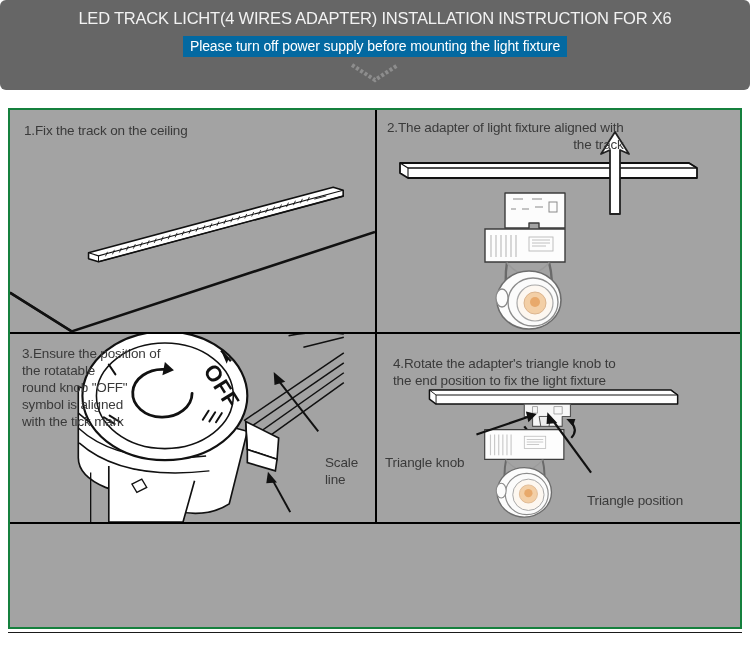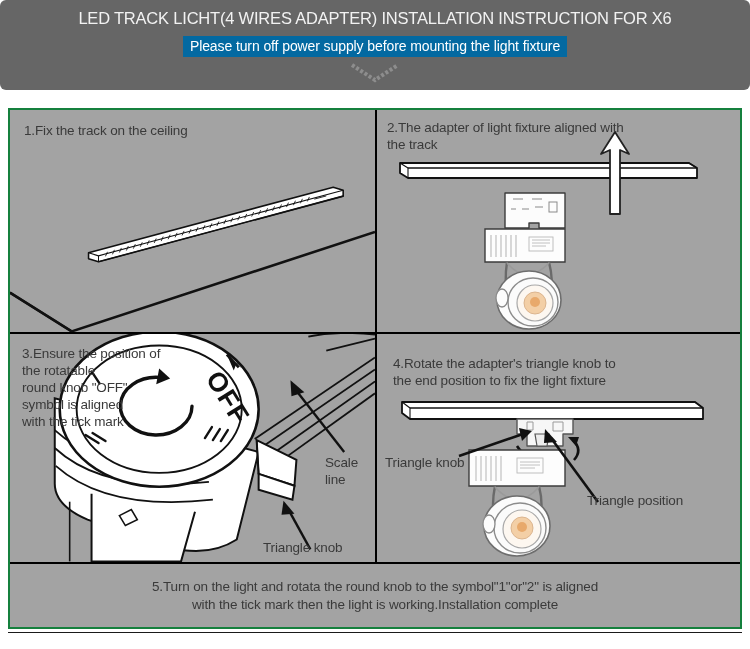--- a/index.html
+++ b/index.html
@@ -73,42 +73,42 @@
     box-sizing: border-box;
     background: #a3a3a3;
     margin-top: 12px;
   }
   .grid-row {
     display: flex;
     width: 100%;
     box-sizing: border-box;
   }
   .row-top    { height: 224px; border-bottom: 2px solid #000; box-sizing: border-box; }
-  .row-mid    { height: 230px; border-bottom: 2px solid #000; box-sizing: border-box; }
+  .row-mid    { height: 190px; border-bottom: 2px solid #000; box-sizing: border-box; }
   .row-bottom { height: 63px; box-sizing: border-box; }
 
   .panel {
     position: relative;
     box-sizing: border-box;
     overflow: hidden;
   }
   .panel-left  { width: 367px; border-right: 2px solid #000; }
   .panel-right { width: 363px; }
 
   .panel-title {
     position: absolute;
     color: #3a3a3a;
     font-size: 13.5px;
     line-height: 17px;
     letter-spacing: -0.15px;
     white-space: pre-line;
     z-index: 5;
   }
   .p1-title { top: 12px; left: 14px; }
-  .p2-title { top: 9px;  left: 10px; }
+  .p2-title { top: 9px;  left: 10px; text-align: right; }
   .p3-title { top: 11px; left: 12px; width: 210px; }
   .p4-title { top: 21px;  left: 16px; }
 
   .step5 {
     width: 100%;
     height: 100%;
     display: flex;
     align-items: center;
     justify-content: center;
     text-align: center;
@@ -422,19 +422,15 @@
         <g>
           <line x1="221" y1="168" x2="174" y2="104" stroke="#111" stroke-width="2.6"></line>
           <path d="M168 95 L180 108 L167 109 Z" fill="#111"></path>
         </g>
       </svg>
       <div class="callout c-tknob4" style="left:8px; top:120px;">Triangle knob</div>
       <div class="callout c-term4" style="left:210px; top:158px;">Triangle position</div>
     </div>
   </div>
 
-  <div class="grid-row row-bottom">
-    <div class="step5">5.Turn on the light and rotata the round knob to the symbol"1"or"2" is aligned
-with the tick mark then the light is working.Installation complete</div>
-  </div>
 </div>
 
 <div class="bottom-rule"></div>
 
 </body></html>

